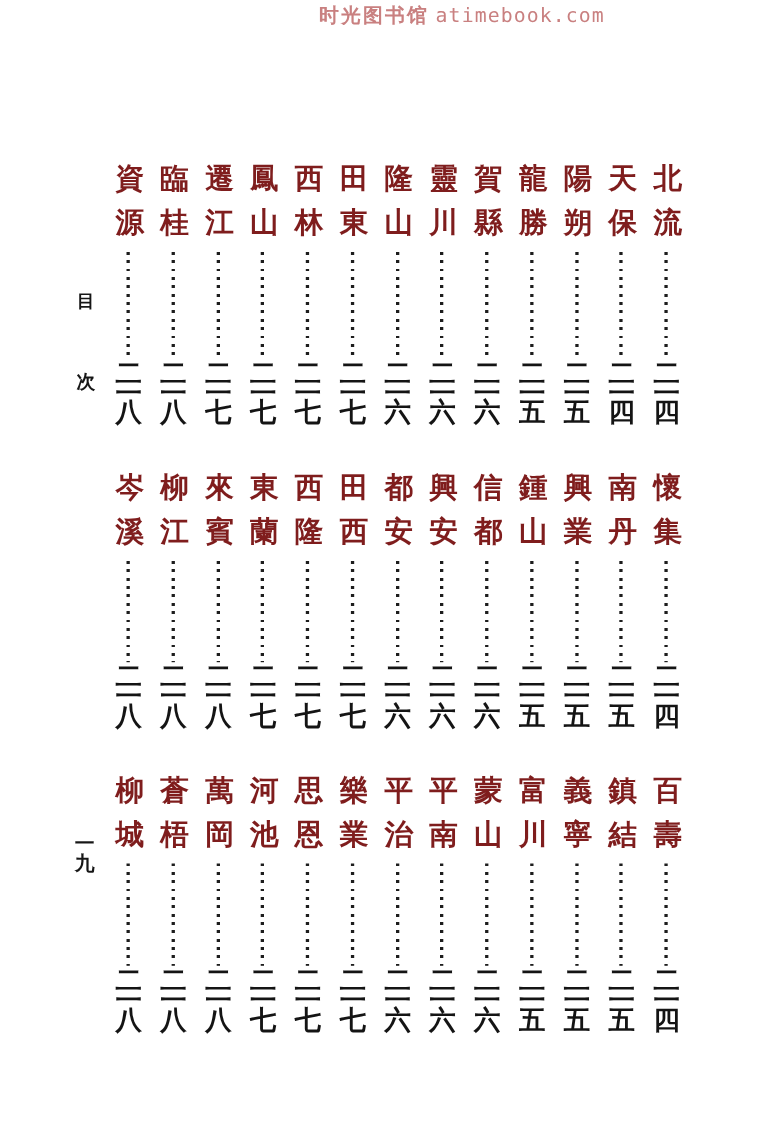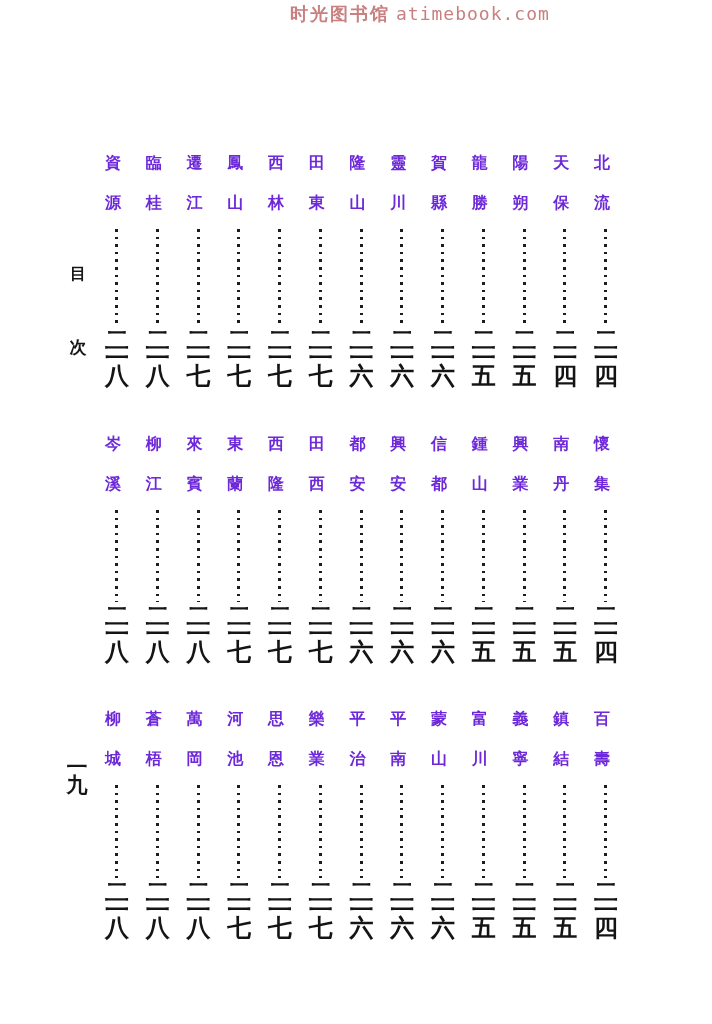--- a/index.html
+++ b/index.html
@@ -31,21 +31,21 @@
   
   .margin-char {
     position: absolute;
     font-weight: 700; color: #161616;
     width: 20px; text-align: center;
   }
   #m-title-top    { top: 264px; left: 68px; font-size: 16px; }
   #m-title-bottom { top: 336px; left: 68px; font-size: 17px; }
   .folio {
     position: absolute; top: 758px; left: 66px;
-    width: 22px; font-size: 21px; line-height: 18px;
+    width: 22px; font-size: 18px; line-height: 18px;
     font-weight: 700; text-align: center;
     word-break: break-all; color: #161616;
   }
 
   
   .toc-row {
     position: absolute;
     left: 105px; width: 512px;
     display: flex;
     flex-direction: row-reverse;   
@@ -55,24 +55,24 @@
   .row-1 { top: 424px; height: 237px; }
   .row-2 { top: 699px; height: 238px; }
 
   .entry {
     width: 23px; height: 100%;
     display: flex; flex-direction: column;
     align-items: center;
   }
   .vname {
     width: 23px;
-    font-size: 16px; line-height: 40px;
-    font-weight: 700; 
+    font-size: 26px; line-height: 40px;
+    font-weight: 700; text-align: center;
     word-break: break-all;
-    color: #6d28d9;
+    color: #7f1d1d;
   }
   .leader {
     flex: 1 1 auto;
     width: 3px;
     margin: 6px 0 5px 0;
     background: repeating-linear-gradient(
       to bottom,
       #1d1d1d 0px, #1d1d1d 2.6px,
       transparent 2.6px, transparent 7.6px
     );

